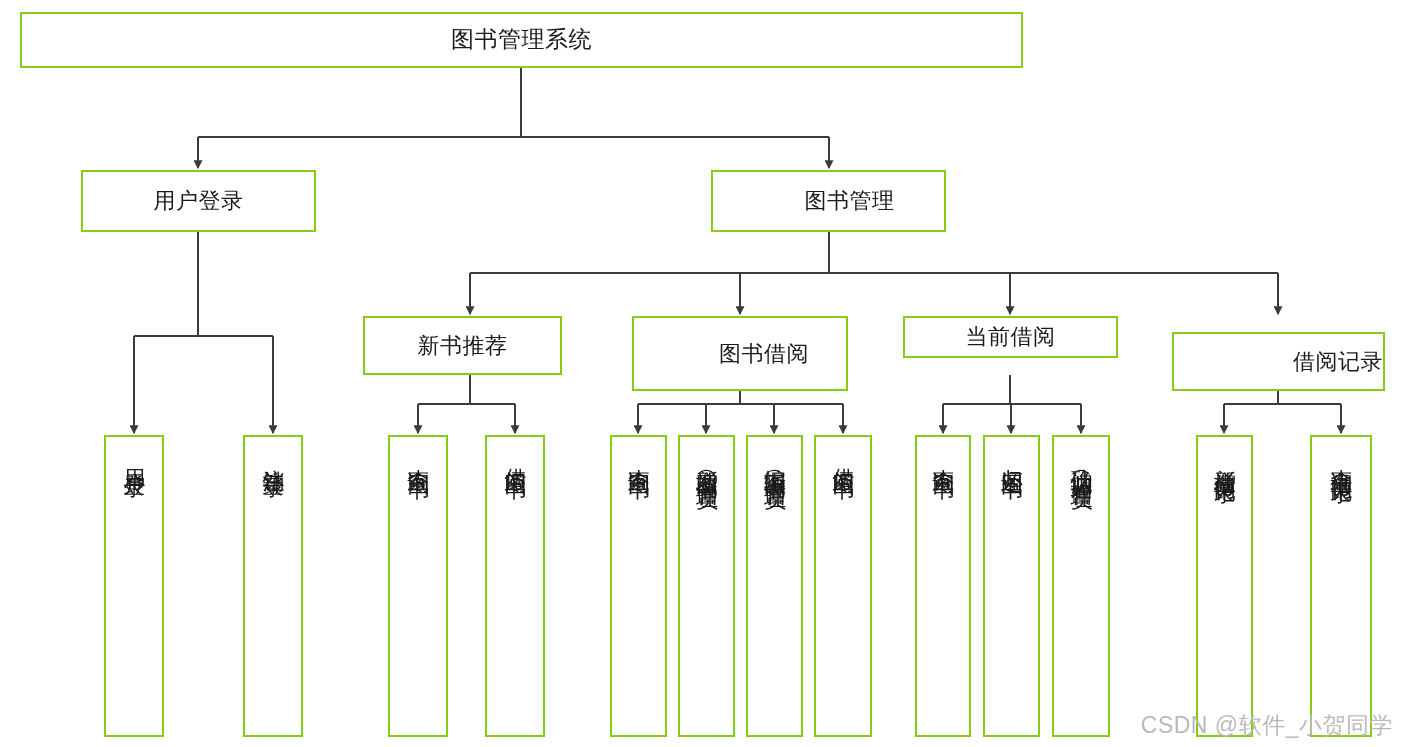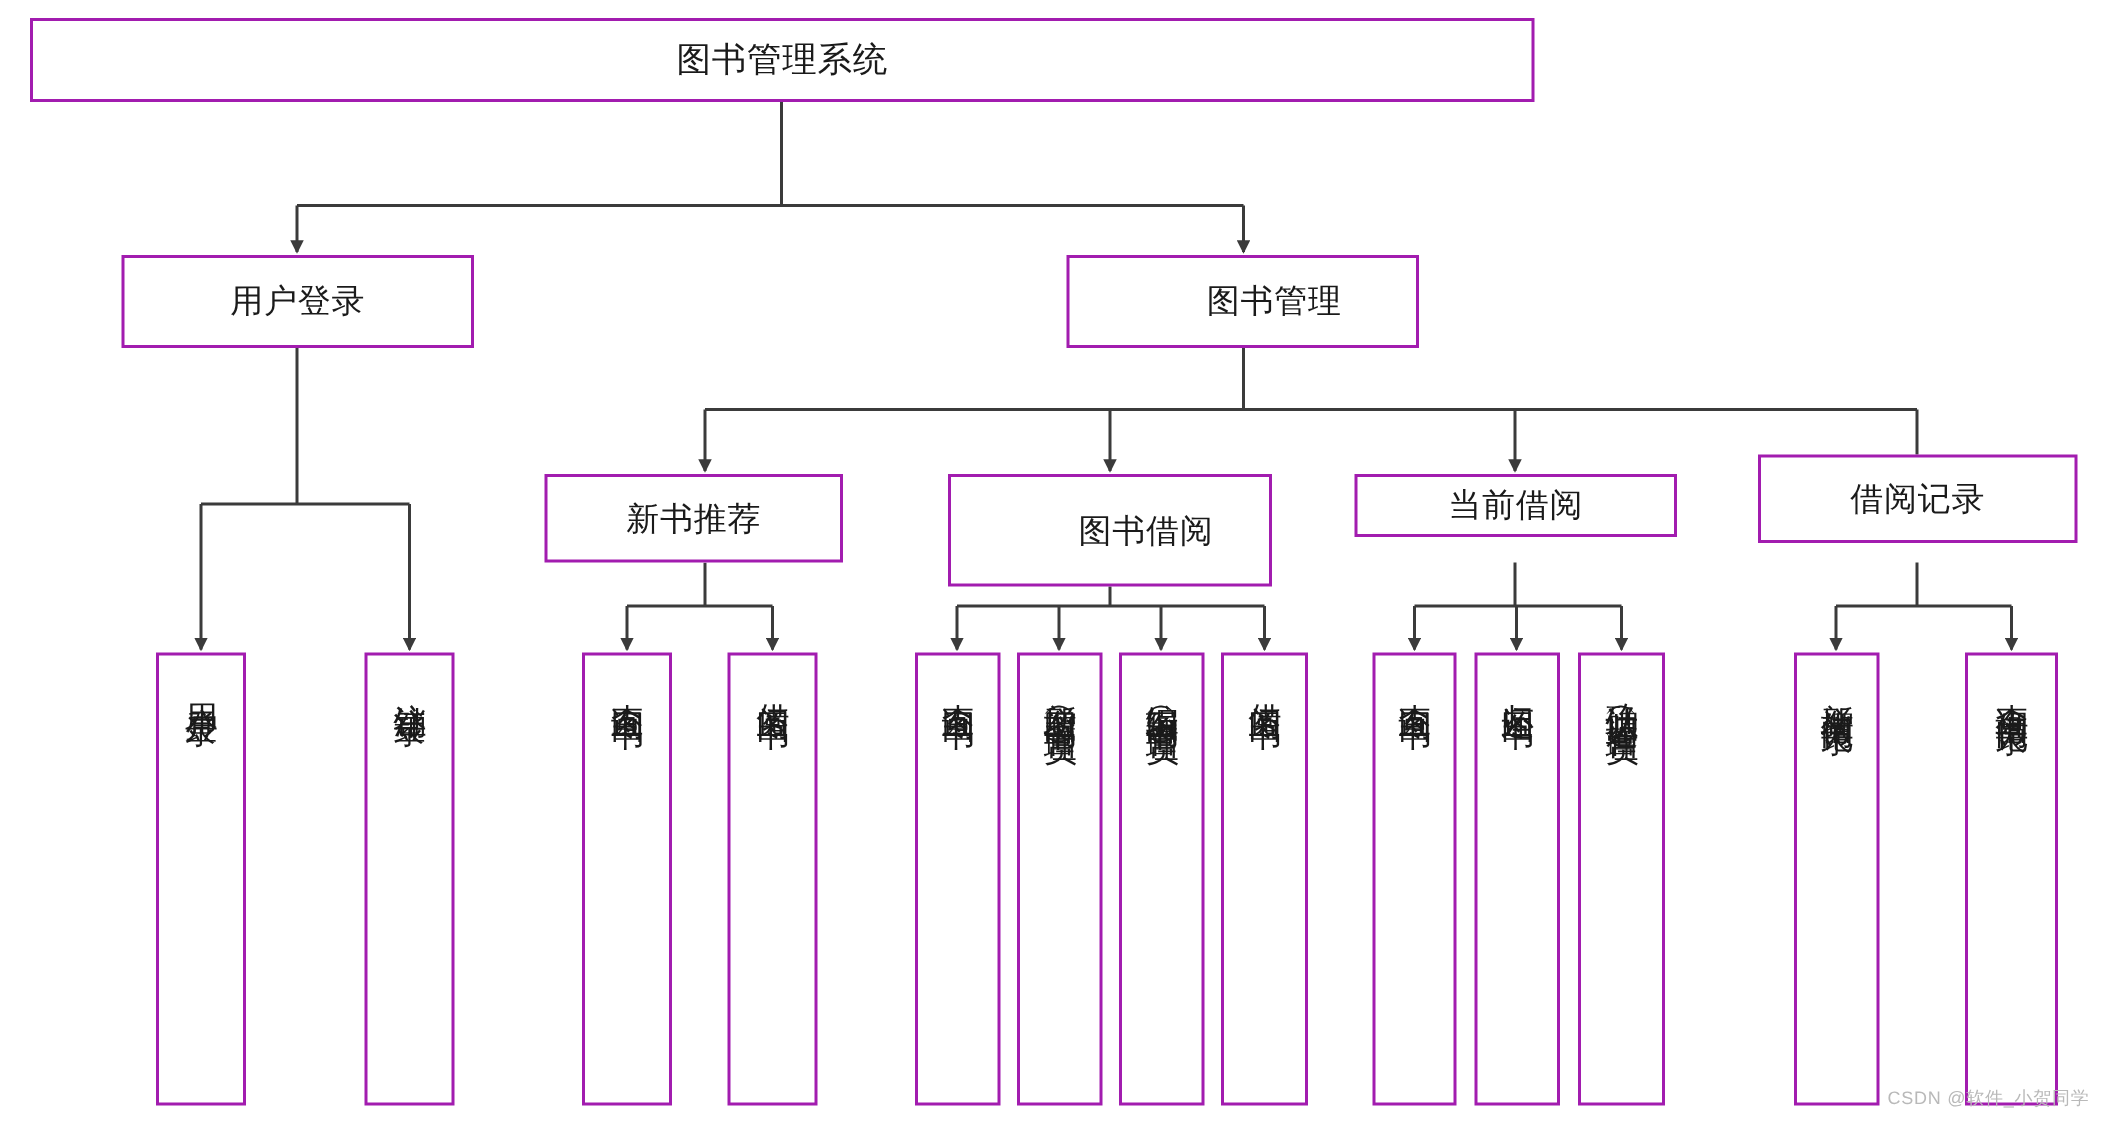--- a/index.html
+++ b/index.html
@@ -23,21 +23,21 @@
     left: 0;
     top: 0;
     width: 1405px;
     height: 747px;
     pointer-events: none;
   }
   .node {
     position: absolute;
     box-sizing: border-box;
     background: #ffffff;
-    border: 2px solid #a21caf;
+    border: 2px solid #84cc16;
     display: flex;
     align-items: center;
     justify-content: center;
     color: #1a1a1a;
     z-index: 2;
   }
   .node .label {
     display: block;
     text-align: center;
     line-height: 1.18;
@@ -59,21 +59,21 @@
     text-orientation: upright;
     font-size: 22px;
     line-height: 1.22;
     letter-spacing: 3px;
     white-space: nowrap;
   }
   #watermark {
     position: absolute;
     right: 12px;
     bottom: 6px;
-    font-size: 12px;
+    font-size: 23px;
     color: #b9b9b9;
     white-space: nowrap;
     z-index: 3;
     letter-spacing: 0.5px;
   }
 </style>
 </head>
 <body>
 
 <div id="canvas">
@@ -141,21 +141,21 @@
 
   <div class="node horiz" style="left: 363px; top: 316px; width: 199px; height: 59px;">
     <span class="label">新书推荐</span>
   </div>
   <div class="node horiz" style="left: 632px; top: 316px; width: 216px; height: 75px; padding-left: 48px;">
     <span class="label">图书借阅</span>
   </div>
   <div class="node horiz" style="left: 903px; top: 316px; width: 215px; height: 42px;">
     <span class="label">当前借阅</span>
   </div>
-  <div class="node horiz" style="left: 1172px; top: 303px; width: 213px; height: 59px;">
+  <div class="node horiz" style="left: 1172px; top: 332px; width: 213px; height: 59px; justify-content: flex-end;">
     <span class="label">借阅记录</span>
   </div>
 
   <div class="node vert" style="left: 104px; top: 435px; width: 60px; height: 302px;">
     <span class="label">用户登录</span>
   </div>
   <div class="node vert" style="left: 243px; top: 435px; width: 60px; height: 302px;">
     <span class="label">注销登录</span>
   </div>
   <div class="node vert" style="left: 388px; top: 435px; width: 60px; height: 302px;">

